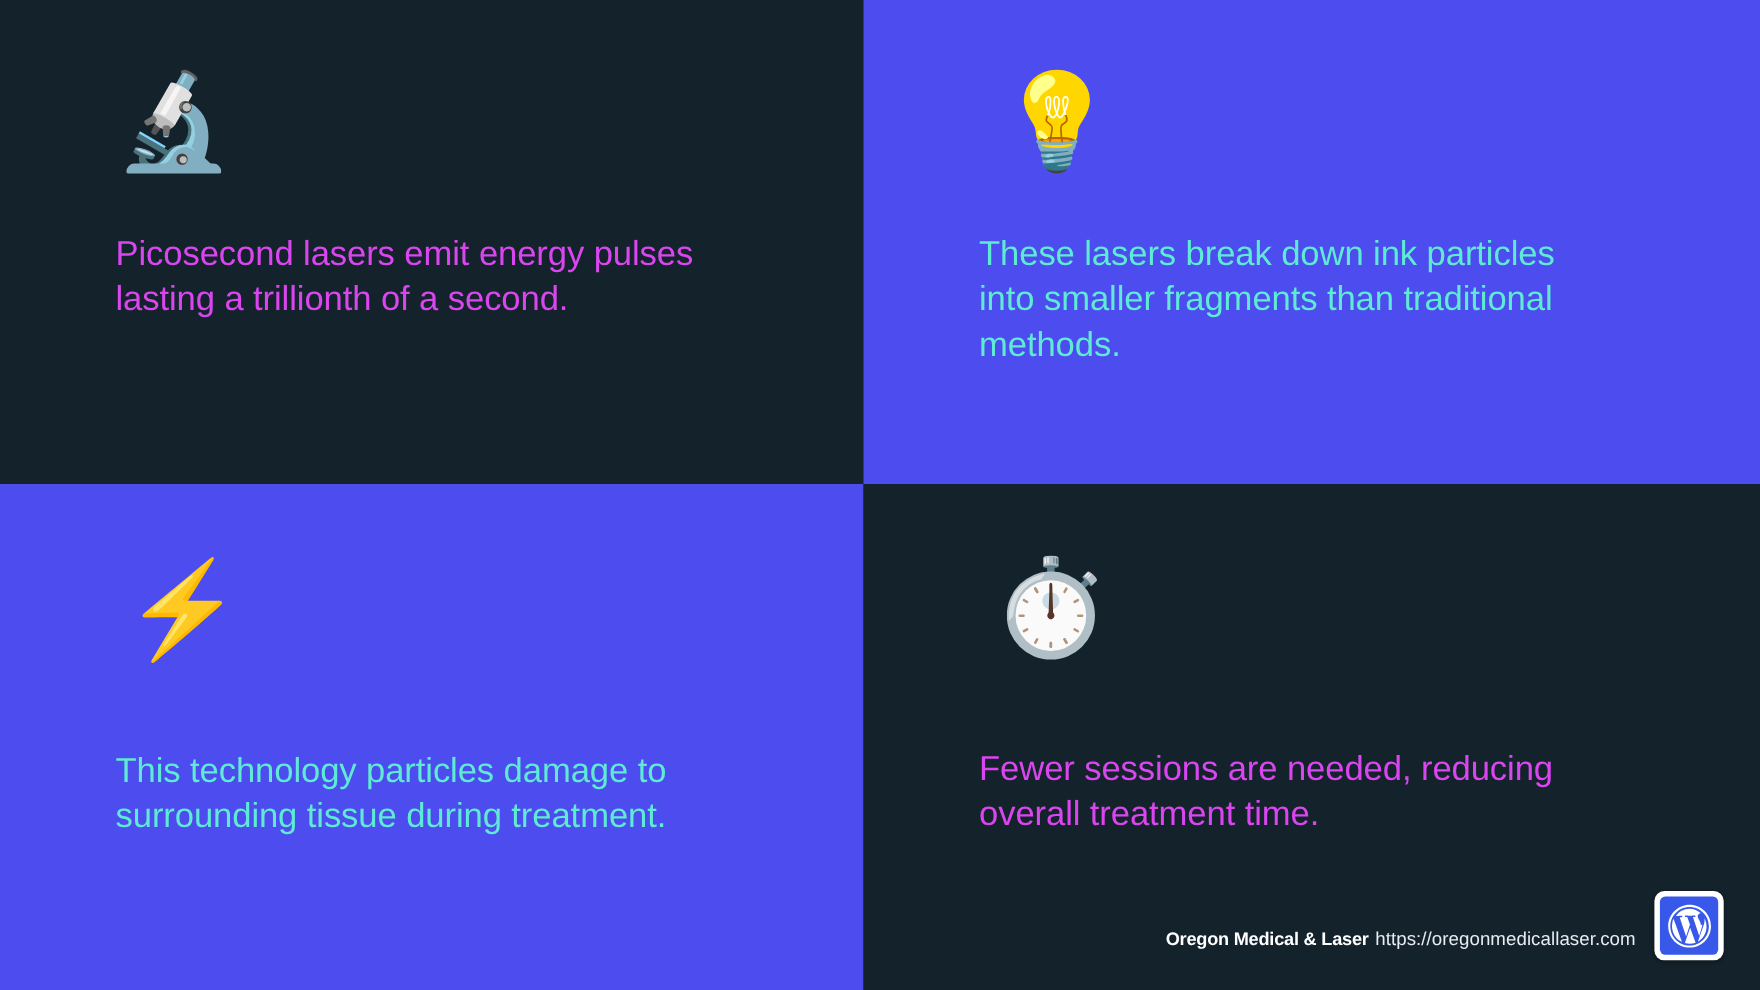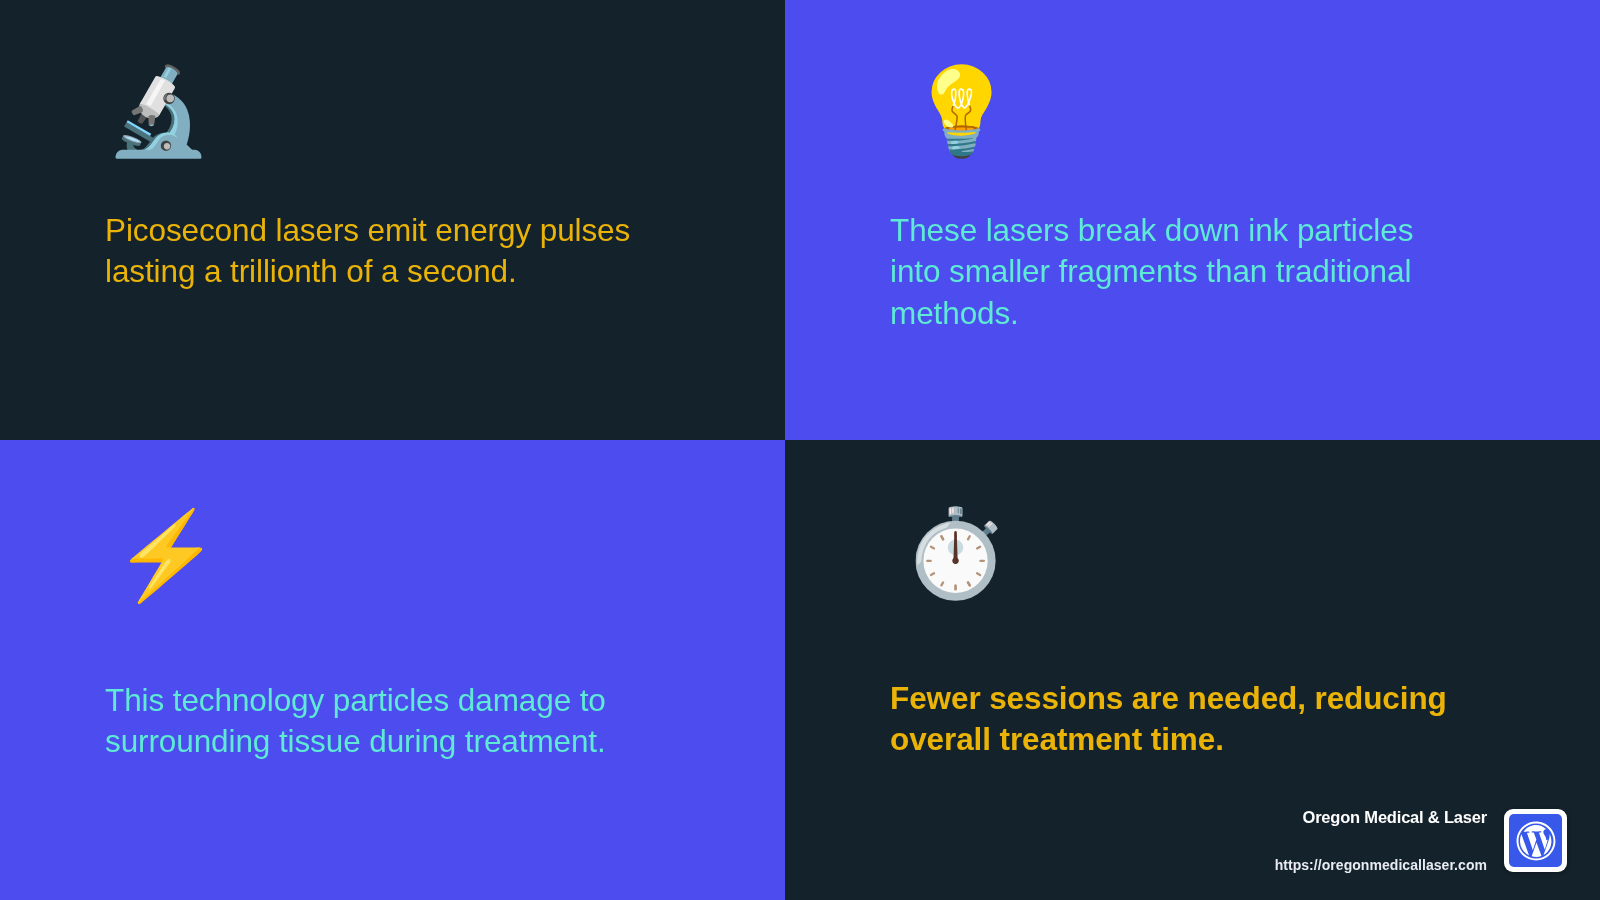--- a/index.html
+++ b/index.html
@@ -41,58 +41,58 @@
 
   .panel-text {
     font-size:31.5px;
     line-height:1.31;
     letter-spacing:-0.1px;
     font-weight:400;
     max-width:560px;
     white-space:pre-line;
   }
   .panel.tl .panel-text,
-  .panel.br .panel-text { color:#eab308; }
+  .panel.br .panel-text { color:#d946ef; }
   .panel.tr .panel-text,
   .panel.bl .panel-text { color:#5eead4; }
 
   .panel.tl .panel-text { margin-top:22px; }
   .panel.tr .panel-text { margin-top:22px; max-width:575px; }
   .panel.bl .panel-text { margin-top:48px; max-width:580px; }
-  .panel.br .panel-text { margin-top:48px; max-width:560px;font-weight:bold; }
+  .panel.br .panel-text { margin-top:48px; max-width:560px; }
 
   .panel.bl { padding-top:62px; }
   .panel.br { padding-top:62px; }
 
   
   .branding {
     position:absolute;
     right:33px;
     bottom:27px;
     display:flex;
     align-items:center;
     gap:17px;
   }
   .branding-text {
     display:flex;
-    flex-direction:column;
+    flex-direction:row;
     align-items:flex-end;
     gap:6px;
   }
   .brand-name {
     color:#ffffff;
     font-size:16.5px;
     font-weight:700;
     letter-spacing:-0.2px;
     white-space:nowrap;
   }
   .brand-url {
     color:#e8ebf2;
-    font-size:14px;
-    font-weight:700;
+    font-size:17px;
+    font-weight:400;
     letter-spacing:0.05px;
     white-space:nowrap;
     margin-top:24px;
   }
   .wp-badge {
     width:63px; height:63px;
     background:#ffffff;
     border-radius:9px;
     display:flex;
     align-items:center;

